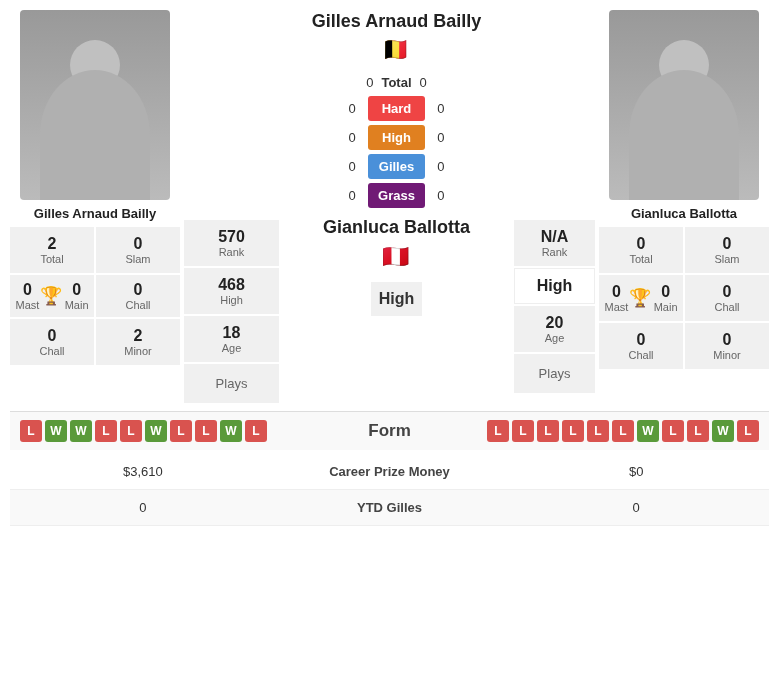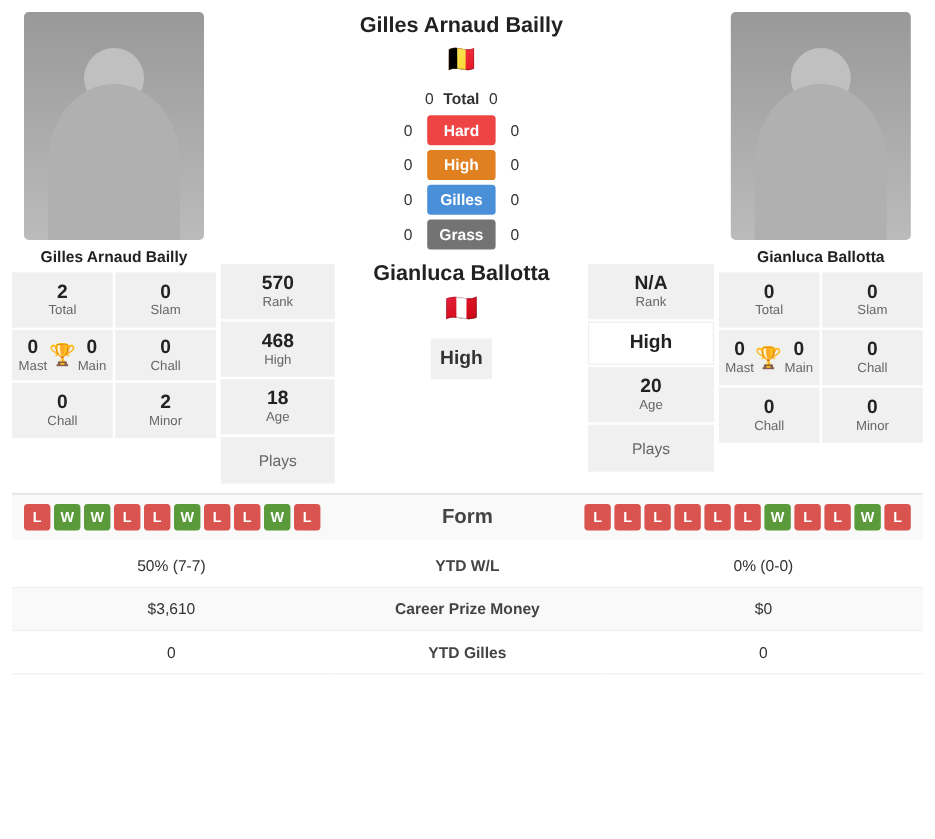--- a/index.html
+++ b/index.html
@@ -11,34 +11,34 @@
     .player-name-center { font-size: 18px; font-weight: bold; text-align: center; color: #222; line-height: 1.3; }
     .flag { text-align: center; font-size: 22px; margin: 4px 0 8px; }
 
     .surface-buttons { display: flex; flex-direction: column; gap: 4px; }
     .surface-row { display: flex; align-items: center; gap: 6px; }
     .surface-score { width: 20px; text-align: center; font-size: 13px; color: #333; }
     .surface-btn { flex: 1; padding: 5px 10px; border: none; border-radius: 3px; color: #fff; font-weight: bold; font-size: 13px; text-align: center; cursor: pointer; }
     .surface-btn.hard { background: #ef4444; }
     .surface-btn.clay { background: #e08020; }
     .surface-btn.indoor { background: #4a90d9; }
-    .surface-btn.grass { background: #737373; }
+    .surface-btn.grass { background: #701a75; }
 
     .total-row { display: flex; align-items: center; justify-content: center; gap: 8px; margin-bottom: 6px; }
     .total-score { font-size: 13px; color: #333; }
     .total-label { font-size: 13px; color: #333; font-weight: bold; }
 
     .plays-box { background: #f0f0f0; padding: 12px; text-align: center; font-size: 13px; color: #666; }
 
     
     .top-row { display: flex; width: 100%; align-items: flex-start; }
     .col-left-player { display: flex; flex-direction: column; align-items: center; width: 170px; }
     .col-left-stats { width: 95px; display: flex; flex-direction: column; gap: 2px; margin: 0 4px; }
     .col-middle { flex: 1; display: flex; flex-direction: column; align-items: center; }
-    .col-right-stats { width: 105px; display: flex; flex-direction: column; gap: 2px; margin: 0 4px; }
+    .col-right-stats { width: 81px; display: flex; flex-direction: column; gap: 2px; margin: 0 4px; }
     .col-right-player { display: flex; flex-direction: column; align-items: center; width: 170px; }
 
     .stat-box { background: #f0f0f0; padding: 8px 4px; text-align: center; }
     .stat-box .value { font-size: 16px; font-weight: bold; color: #222; }
     .stat-box .label { font-size: 11px; color: #666; }
 
     .trophy-cell { display: flex; align-items: center; justify-content: center; }
 
     
     .form-section { background: #f9f9f9; border-top: 1px solid #ddd; padding: 8px 10px; display: flex; align-items: center; gap: 6px; margin-top: 8px; }
@@ -269,25 +269,20 @@
         <div class="badge w">W</div>
         <div class="badge l">L</div>
         <div class="badge l">L</div>
         <div class="badge w">W</div>
         <div class="badge l">L</div>
       </div>
   </div>
 
   <table class="stats-table" id="stats-table">
     <tbody>
-        <tr>
-    <td class="left-val">50% (7-7)</td>
-    <td class="center-label">YTD W/L</td>
-    <td class="right-val">0% (0-0)</td>
-  </tr>
         <tr>
     <td class="left-val">$3,610</td>
     <td class="center-label">Career Prize Money</td>
     <td class="right-val">$0</td>
   </tr>
         <tr>
     <td class="left-val">0</td>
     <td class="center-label">YTD Gilles</td>
     <td class="right-val">0</td>
   </tr>

